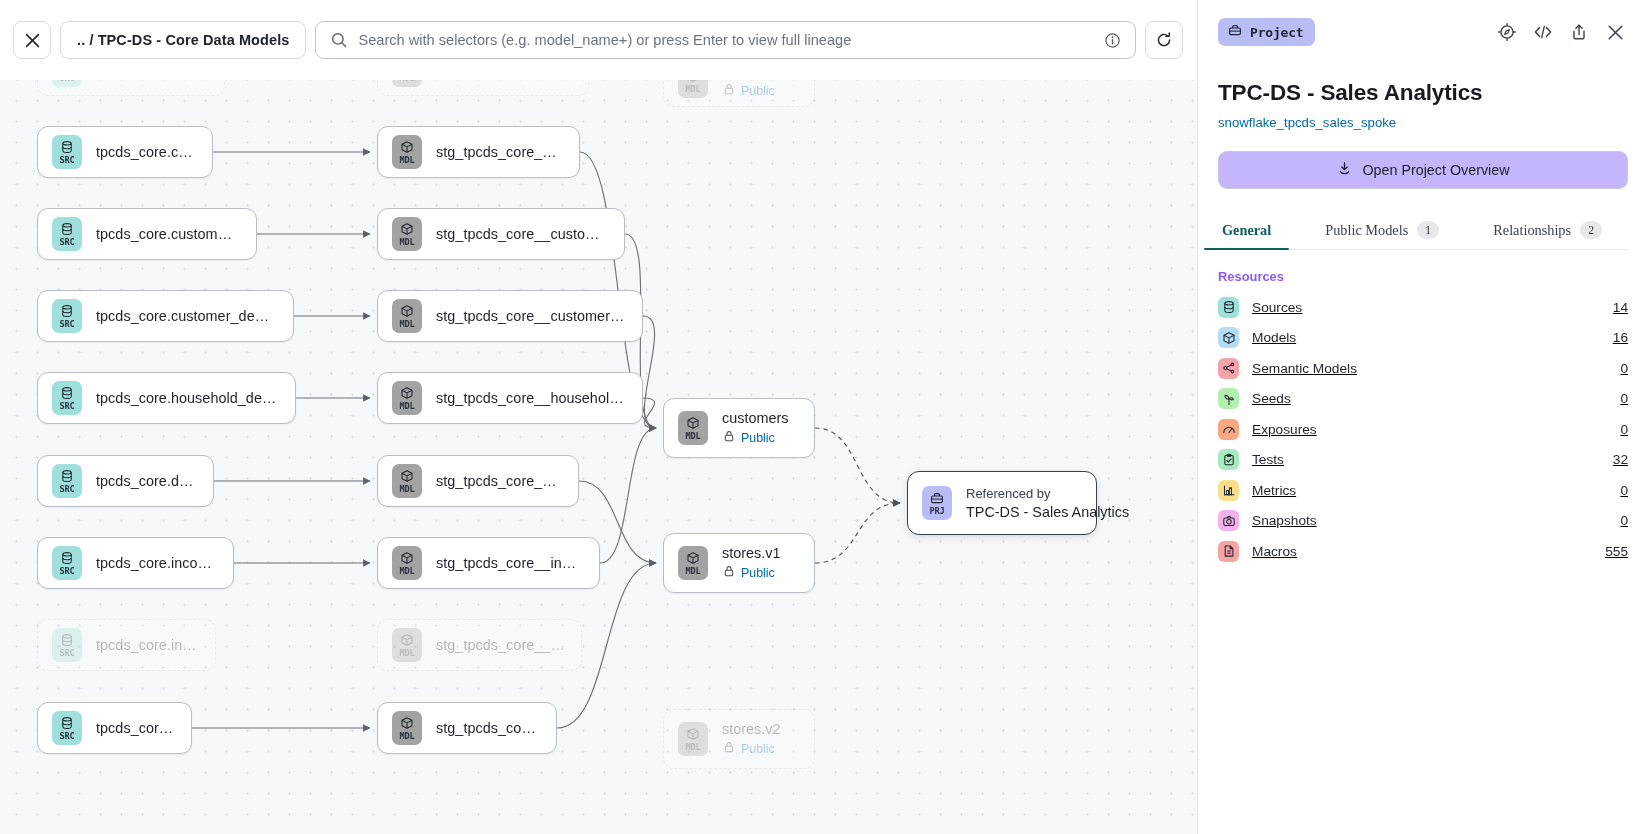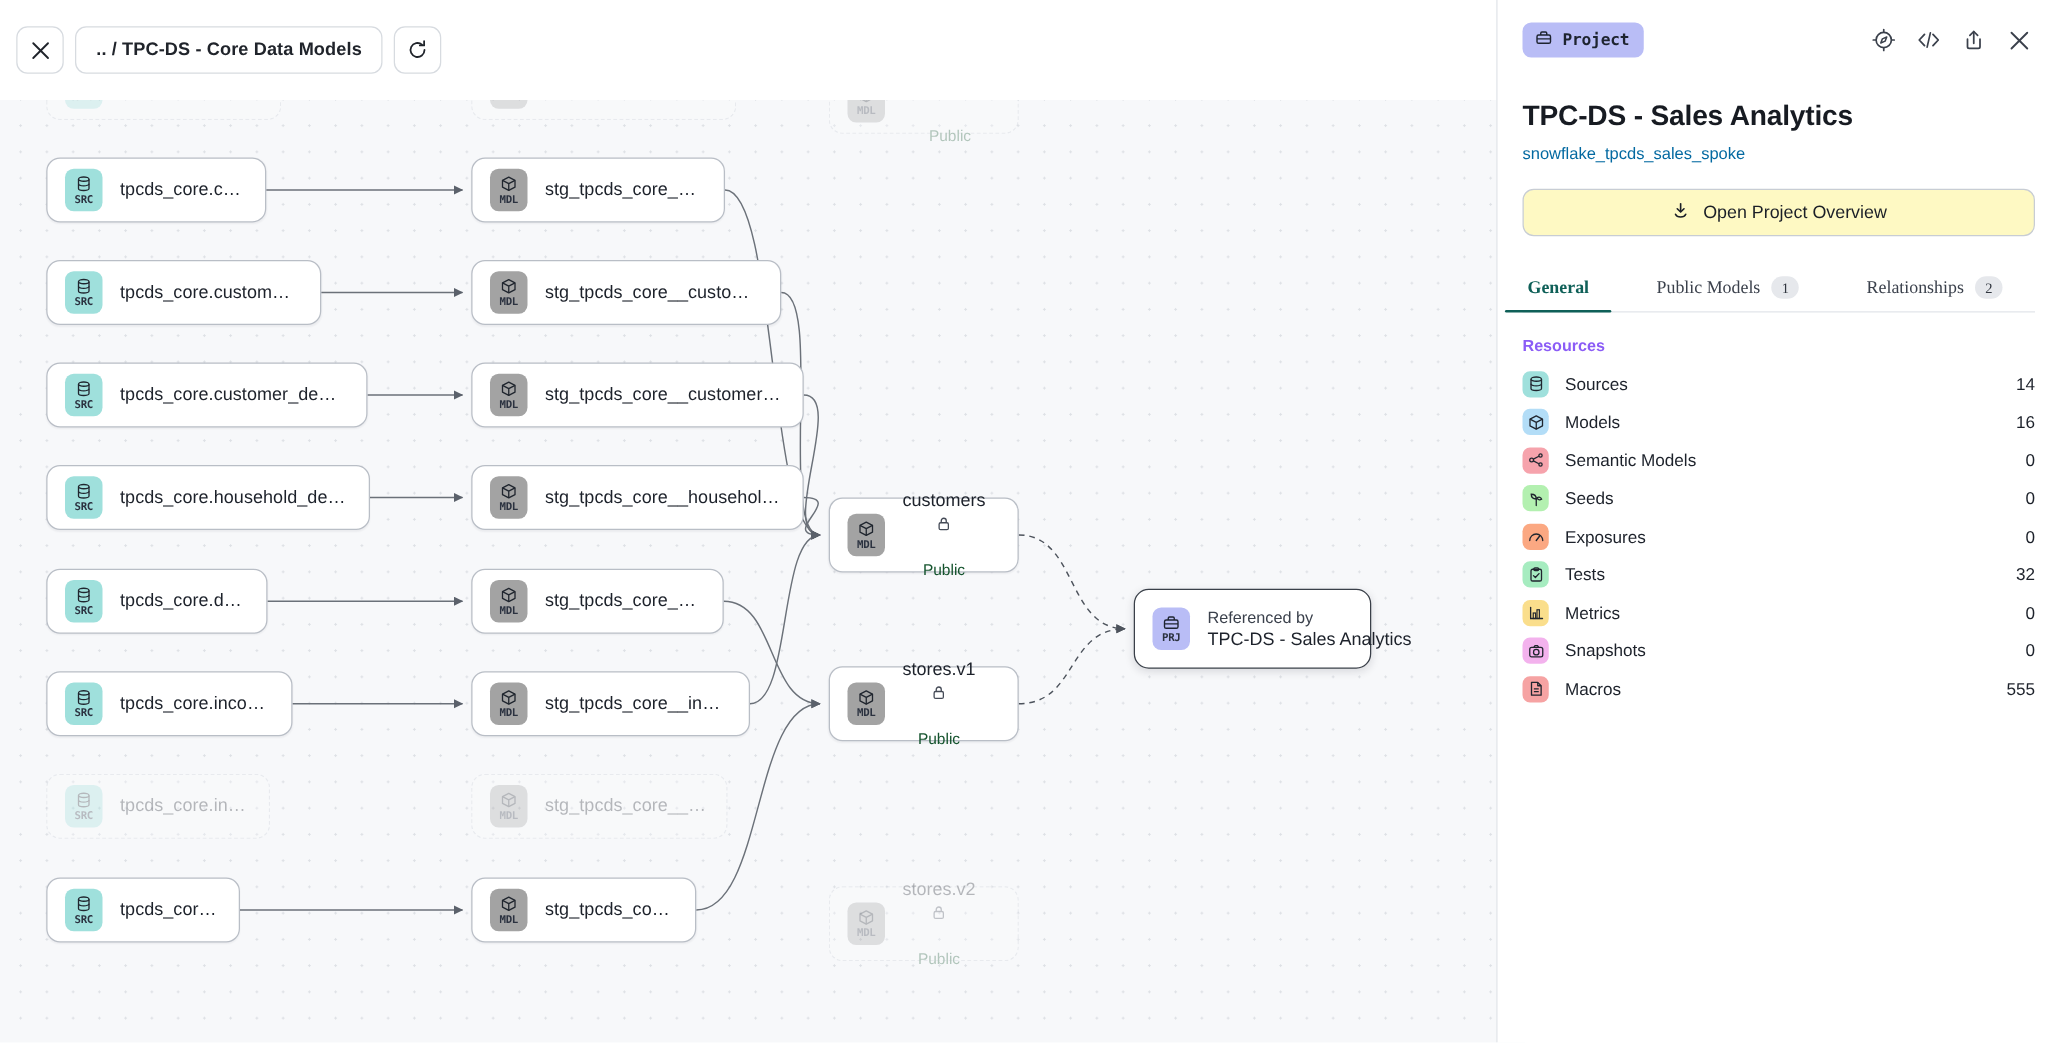--- a/index.html
+++ b/index.html
@@ -106,23 +106,22 @@
   .badge-mdl { background: #a3a3a3; }
   .badge-prj { background: #b9bdf6; }
   .nlabel {
     margin-left: 14px;
     font-size: 14.4px; color: #1d222b; letter-spacing: .05px;
     white-space: nowrap; overflow: hidden; text-overflow: ellipsis;
   }
   .ntext { margin-left: 14px; min-width:0; display:flex; flex-direction:column; gap:3px; }
   .ntext .t1 { font-size: 14.4px; color: #1d222b; white-space: nowrap; }
   .ntext .t2 {
-    font-size: 12.4px; color: #14532d; display: flex; align-items: center; gap: 20px;
+    font-size: 12.4px; color: #0369a1; display: flex; align-items: center; gap: 5px;
     white-space: nowrap;
-    flex-direction: column;
   }
   .ntext .t0 { font-size: 13px; color: #3b414c; white-space: nowrap; }
 
   
   #panel {
     width: 450px; height: 834px; background: #fff;
     display: flex; flex-direction: column;
     padding: 0 20px;
   }
   #panel-head {
@@ -139,21 +138,21 @@
   }
   #panel-head .spacer { flex: 1 1 auto; }
   .pico { width: 26px; height: 26px; display: flex; align-items: center; justify-content: center; cursor: pointer; }
   #proj-title {
     font-size: 22.5px; font-weight: 700; color: #171b22; letter-spacing: -.15px;
     margin-top: 20px;
   }
   #proj-sub { font-size: 13.2px; color: #0369a1; margin-top: 9px; }
   #overview-btn {
     margin-top: 21px; height: 38px; width: 100%;
-    border: 1px solid #c8cdd4; border-radius: 9px; background: #fef9c3;
+    border: 1px solid #c8cdd4; border-radius: 9px; background: #c4b5fd;
     display: flex; align-items: center; justify-content: center; gap: 11px;
     font-size: 14.3px; color: #1b1f27; cursor: pointer;
   }
   #tabs {
     margin-top: 22px; display: flex; align-items: flex-end;
     border-bottom: 1px solid #e2e5ea; height: 39px;
   }
   .tab {
     display: flex; align-items: center; gap: 9px;
     padding: 0 4px 10px 4px; margin-right: 46px;
@@ -168,21 +167,21 @@
   .tcount {
     background: #e6e8ec; color: #31363f; border-radius: 9px;
     font-size: 11.6px; min-width: 22px; height: 18px;
     display: flex; align-items: center; justify-content: center; padding: 0 6px;
   }
   #resources-label {
     margin-top: 19px; font-size: 12.9px; font-weight: 700; color: #8b5cf6;
   }
   #res-list { margin-top: 8px; }
   .res-row {
-    height: 30.5px; display: flex; align-items: center; cursor: pointer;
+    height: 30.5px; display: flex; align-items: center; cursor: pointer; text-decoration: underline;
   }
   .res-ico {
     width: 21px; height: 21px; border-radius: 6px; flex: 0 0 21px;
     display: flex; align-items: center; justify-content: center;
   }
   .res-name { margin-left: 13px; font-size: 13.7px; color: #1d222b; }
   .res-val { margin-left: auto; font-size: 13.7px; color: #1d222b; }
 </style>
 </head>
 <body>
@@ -505,20 +504,36 @@
         </div>
       </div>
 
     <div id="toolbar">
       <div class="tbtn">
         <svg width="17" height="17" viewBox="0 0 17 17">
           <path d="M2.6 2.6 L14.4 14.4 M14.4 2.6 L2.6 14.4" stroke="#20242b" stroke-width="1.5" stroke-linecap="round"></path>
         </svg>
       </div>
       <div id="breadcrumb">.. / TPC-DS - Core Data Models</div>
+      <div id="searchbox">
+        <span class="sq">
+          <svg width="16" height="16" viewBox="0 0 16 16">
+            <circle cx="6.9" cy="6.9" r="5.2" stroke="#5c636e" stroke-width="1.45" fill="none"></circle>
+            <path d="M10.8 10.8 L14.6 14.6" stroke="#5c636e" stroke-width="1.45" stroke-linecap="round"></path>
+          </svg>
+        </span>
+        <input id="search-input" type="text" placeholder="Search with selectors (e.g. model_name+) or press Enter to view full lineage" style="">
+        <span class="info-i">
+          <svg width="17" height="17" viewBox="0 0 17 17">
+            <circle cx="8.5" cy="8.5" r="6.6" stroke="#585f6a" stroke-width="1.25" fill="none"></circle>
+            <circle cx="8.5" cy="5.3" r="0.95" fill="#585f6a"></circle>
+            <path d="M8.5 7.6 L8.5 11.9" stroke="#585f6a" stroke-width="1.35" stroke-linecap="round"></path>
+          </svg>
+        </span>
+      </div>
       <div class="tbtn">
         <svg width="18" height="18" viewBox="0 0 18 18">
           <path d="M14.6 9A5.6 5.6 0 1 1 12.6 4.7" stroke="#20242b" stroke-width="1.45" fill="none" stroke-linecap="round"></path>
           <path d="M14.3 1.9 L14.3 5.3 L10.9 5.3" stroke="#20242b" stroke-width="1.45" fill="none" stroke-linecap="round" stroke-linejoin="round"></path>
         </svg>
       </div>
     </div>
   </div>
 
   <div id="panel">

